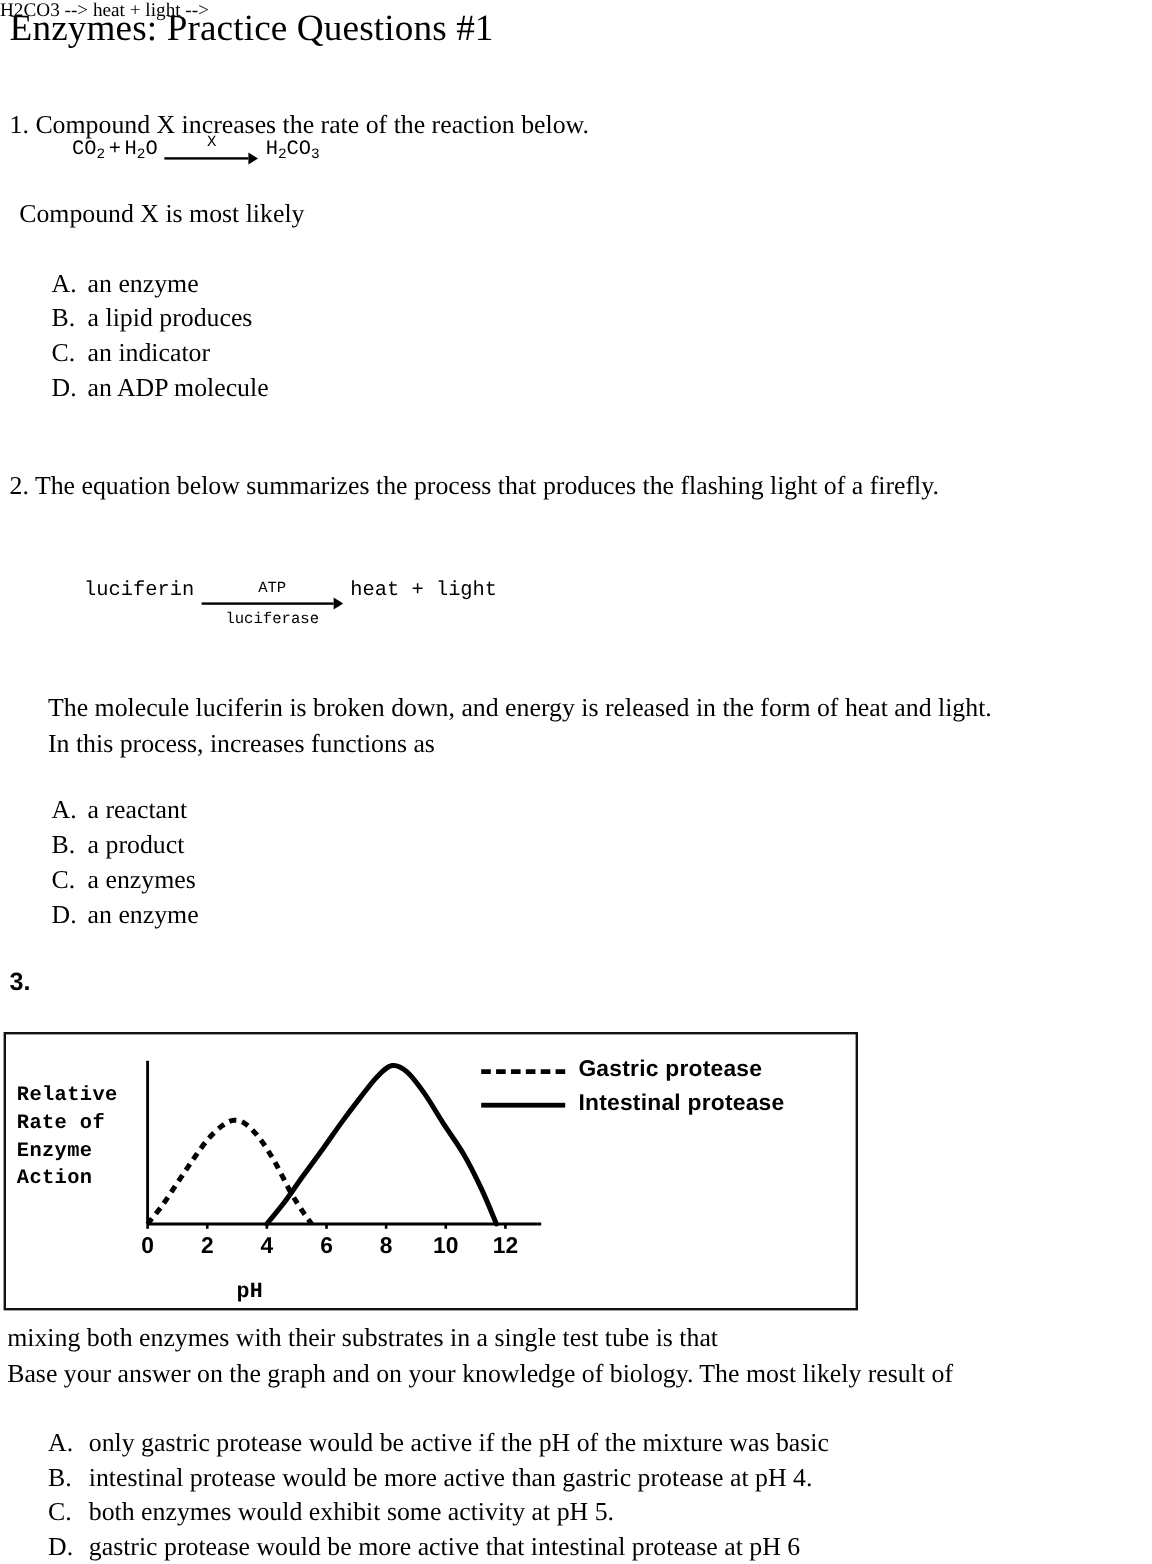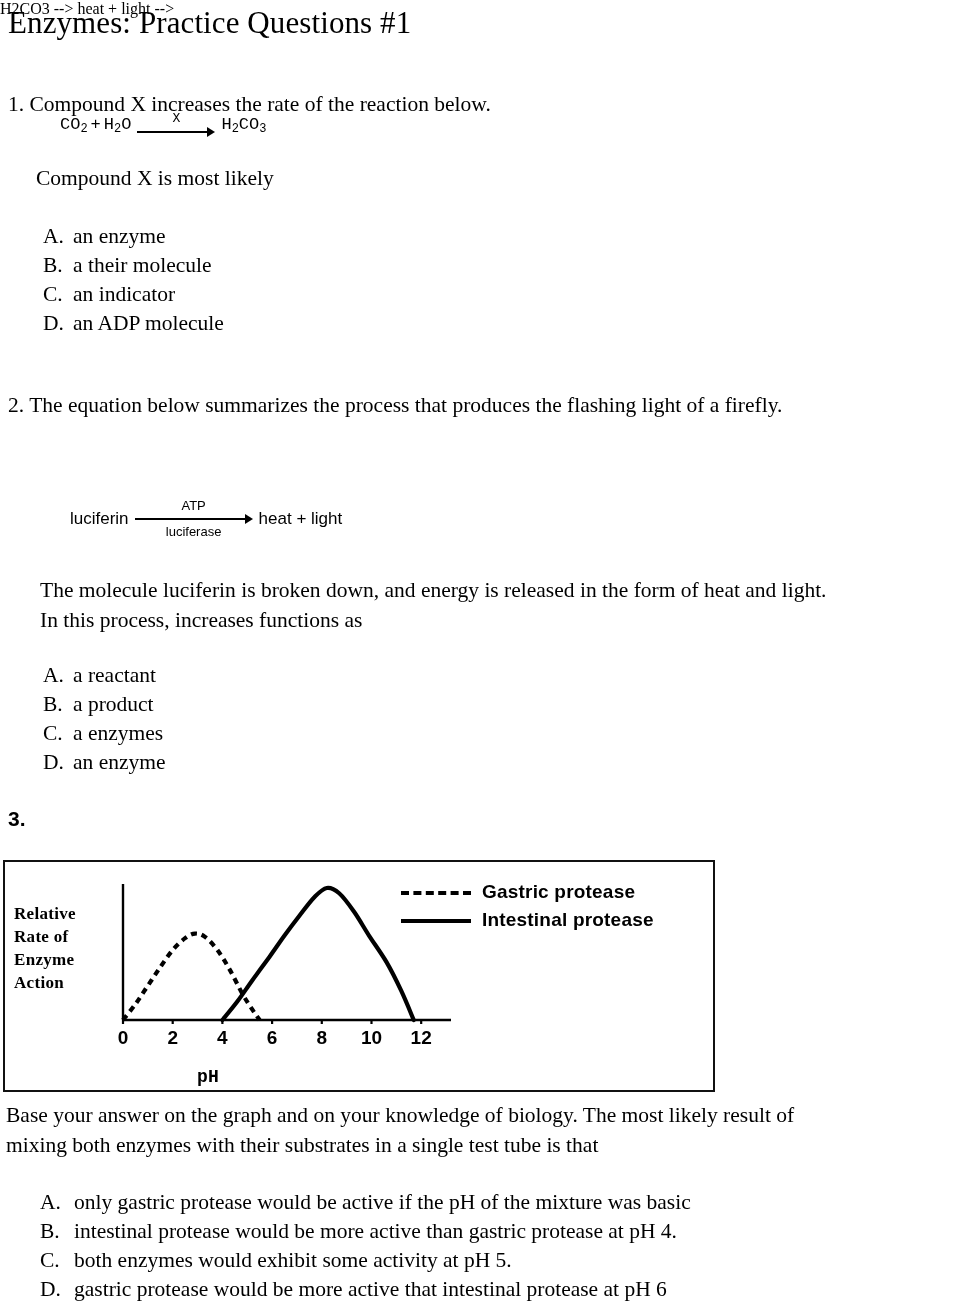--- a/index.html
+++ b/index.html
@@ -33,21 +33,21 @@
   .q-stem {
     position: absolute;
     font-size: 21.5px;
     line-height: 27px;
   }
   .q-num {
     display: inline-block;
   }
 
   .q1-stem { left: 8px; top: 91px; white-space: nowrap; }
-  .q1-sub  { left: 36px; top: 165px; font-size: 21.5px; line-height: 27px; position:absolute; white-space: nowrap;}
+  .q1-sub  { left: 16px; top: 165px; font-size: 21.5px; line-height: 27px; position:absolute; white-space: nowrap;}
 
   
   .eq1 {
     position: absolute;
     left: 60px;
     top: 112px;
     font-family: "Liberation Mono", "DejaVu Sans Mono", monospace;
     font-size: 17px;
     line-height: 20px;
     display: flex;
@@ -107,27 +107,25 @@
 
   .q1-opts { left: 43px; top: 222px; }
 
   
   .q2-stem { left: 8px; top: 392px; white-space: nowrap; }
 
   .eq2 {
     position: absolute;
     left: 70px;
     top: 483px;
-    font-family: Liberation Sans, sans-serif;
+    font-family: Liberation Mono, monospace;
     font-size: 17px;
     display: flex;
-    align-items: center;
     white-space: nowrap;
     font-weight: 500;
-    margin-top: 16px;
   }
   .eq2 .word { font-size: 17px; }
 
   .q2-body {
     position: absolute;
     left: 40px;
     top: 575px;
     font-size: 21.5px;
     line-height: 30px;
   }
@@ -152,21 +150,21 @@
     width: 712px;
     height: 232px;
     border: 2px solid #111;
     background: #fff;
     box-sizing: border-box;
   }
   .fig-ylabel {
     position: absolute;
     left: 9px;
     top: 40px;
-    font-family: Liberation Serif, serif;
+    font-family: Liberation Mono, monospace;
     font-weight: bold;
     font-size: 17px;
     line-height: 23px;
     letter-spacing: 0.3px;
   }
   .fig-ylabel span { display: block; }
 
   .plot {
     position: absolute;
     left: 110px;
@@ -259,21 +257,21 @@
 
   <div class="q1-sub">Compound X is most likely</div>
 
   <div class="opts q1-opts">
     <div class="opt-row">
       <span class="opt-letter">A.</span>
       <span class="opt-text">an enzyme</span>
     </div>
     <div class="opt-row">
       <span class="opt-letter">B.</span>
-      <span class="opt-text">a their molecule</span>
+      <span class="opt-text">a lipid produces</span>
     </div>
     <div class="opt-row">
       <span class="opt-letter">C.</span>
       <span class="opt-text">an indicator</span>
     </div>
     <div class="opt-row">
       <span class="opt-letter">D.</span>
       <span class="opt-text">an ADP molecule</span>
     </div>
   </div>
@@ -372,22 +370,22 @@
         <span>Gastric protease</span>
       </div>
       <div class="legend-row">
         <span class="legend-swatch solid"></span>
         <span>Intestinal protease</span>
       </div>
     </div>
   </div>
 
   <div class="base-text">
+    <span class="ln">mixing both enzymes with their substrates in a single test tube is that</span>
     <span class="ln">Base your answer on the graph and on your knowledge of biology. The most likely result of</span>
-    <span class="ln">mixing both enzymes with their substrates in a single test tube is that</span>
   </div>
 
   <div class="opts q3-opts">
     <div class="opt-row">
       <span class="opt-letter">A.</span>
       <span class="opt-text">only gastric protease would be active if the pH of the mixture was basic</span>
     </div>
     <div class="opt-row">
       <span class="opt-letter">B.</span>
       <span class="opt-text">intestinal protease would be more active than gastric protease at pH 4.</span>

